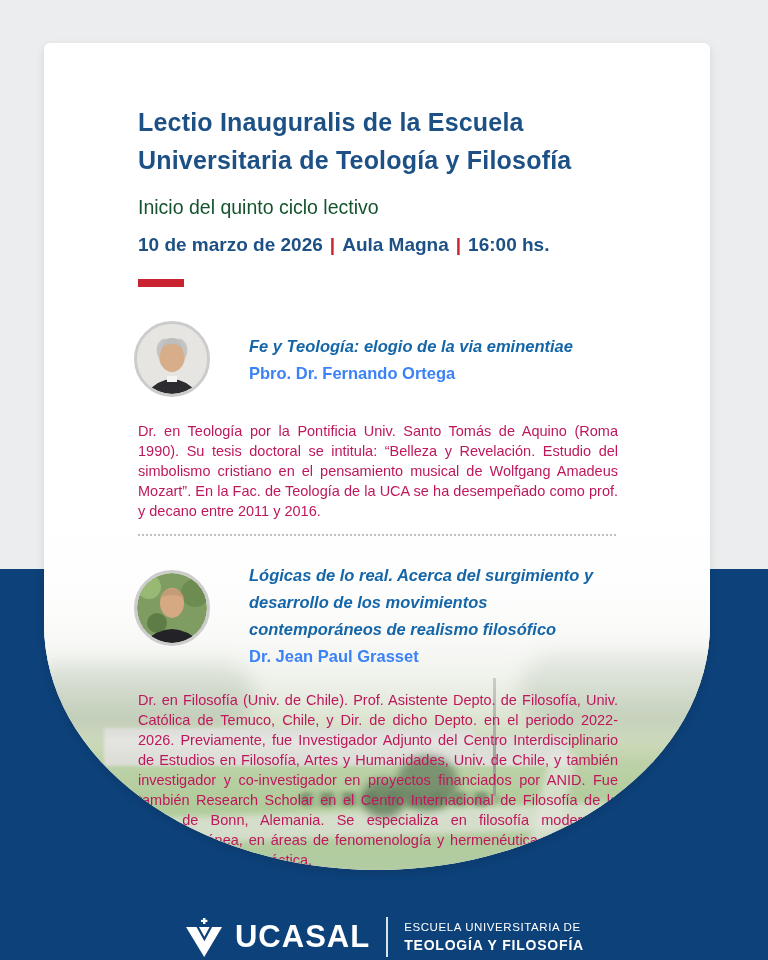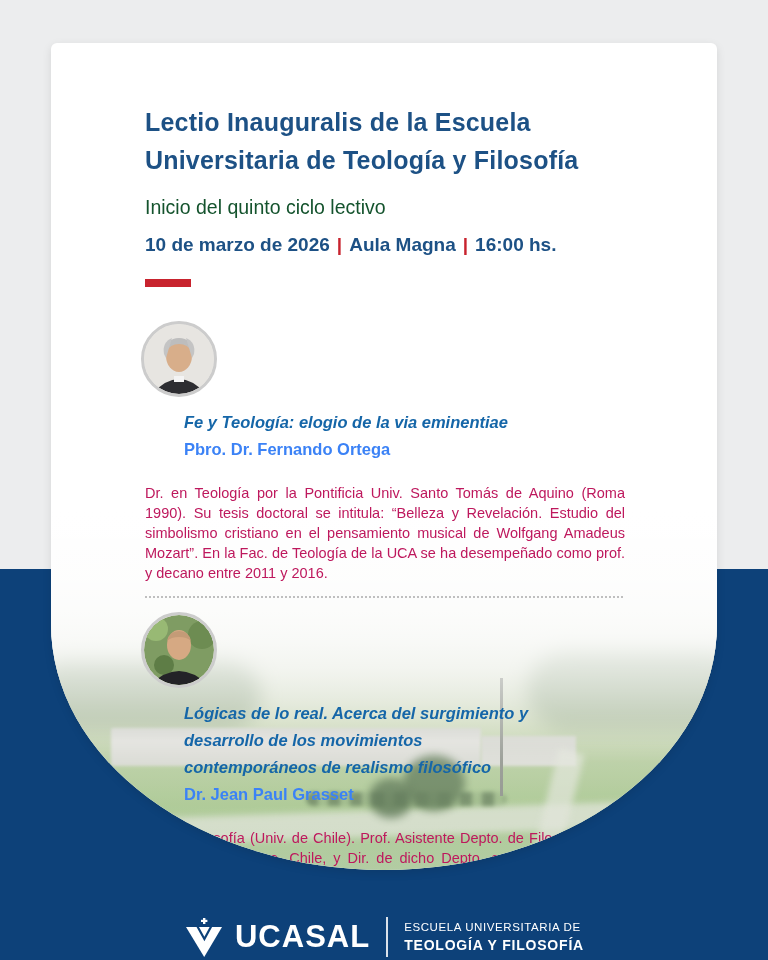--- a/index.html
+++ b/index.html
@@ -7,21 +7,21 @@
     width:768px;height:960px;position:relative;overflow:hidden;
     background:#ecedee;
     font-family:"Liberation Sans", sans-serif;
     -webkit-font-smoothing:antialiased;
   }
   .bg-bottom{
     position:absolute;left:0;top:569px;width:768px;height:391px;
     background:#0d4179;
   }
   .card{
-    position:absolute;left:51px;top:43px;width:666px;height:827px;
+    position:absolute;left:44px;top:43px;width:666px;height:827px;
     background:#ffffff;
     border-radius:6px 6px 333px 333px / 6px 6px 246px 246px;
     box-shadow:0 3px 10px rgba(0,0,0,0.10);
     overflow:hidden;
   }
   
   .campus{position:absolute;left:0;bottom:0;width:666px;height:360px;z-index:1;}
   .campus-scene{
     position:absolute;inset:0;
     background:linear-gradient(180deg,
@@ -63,22 +63,22 @@
   .content{position:relative;z-index:2;padding:0 41px 0 94px;}
   .title{
     margin-top:60px;width:480px;
     font-size:25px;font-weight:bold;line-height:38px;letter-spacing:.2px;
     color:#1d5185;
   }
   .subtitle{margin-top:17px;font-size:19.5px;color:#14532d;}
   .dateline{margin-top:15px;font-size:19px;font-weight:bold;color:#1d5185;}
   .pipe{color:#c8232e;font-weight:bold;padding:0 7px;}
   .redbar{margin-top:23px;width:46px;height:8px;background:#c8232e;}
-  .speaker-row{display:flex;margin-top:34px;flex-direction:column;}
-  .speaker-row.second{margin-top:14px;}
+  .speaker-row{display:flex;margin-top:34px;}
+  .speaker-row.second{margin-top:14px;align-items:center;}
   .avatar{
     flex:0 0 auto;width:70px;height:70px;border-radius:50%;
     border:3px solid #cccccc;overflow:hidden;margin-left:-4px;background:#e9e7e3;
   }
   .avatar svg{display:block;}
   .speaker-text{margin-left:39px;padding-top:12px;width:372px;}
   .talk-title{
     font-size:16.5px;font-weight:bold;font-style:italic;
     color:#1566a8;line-height:27px;
   }

